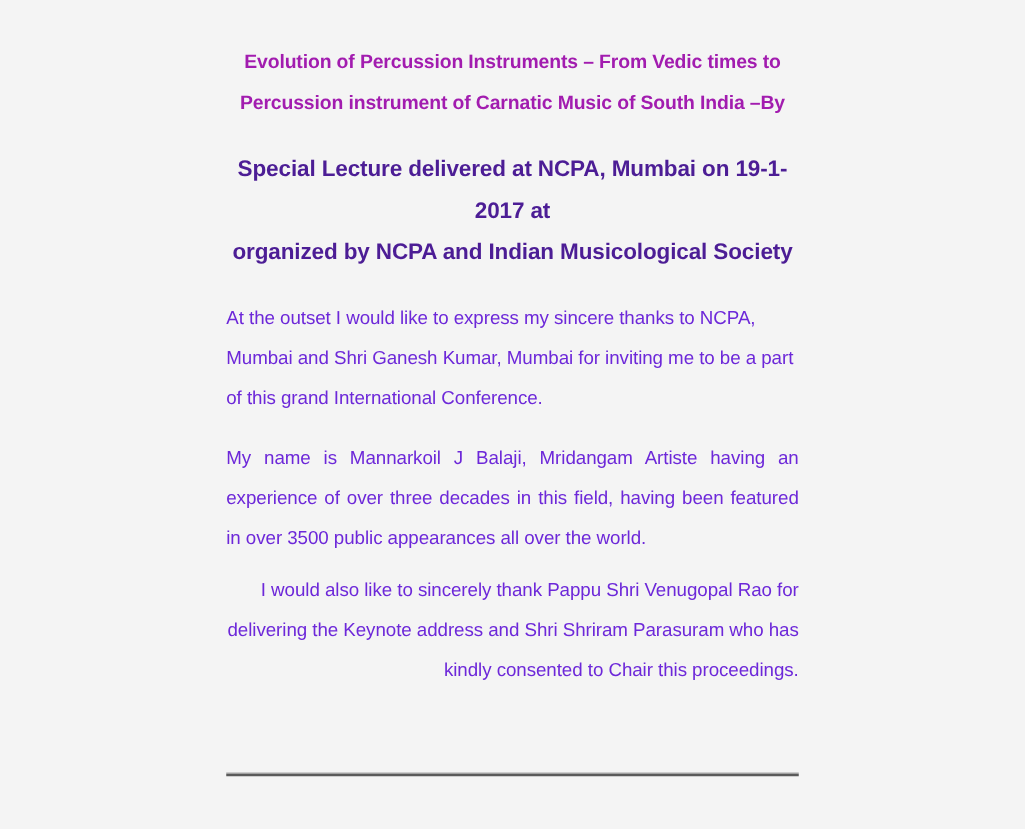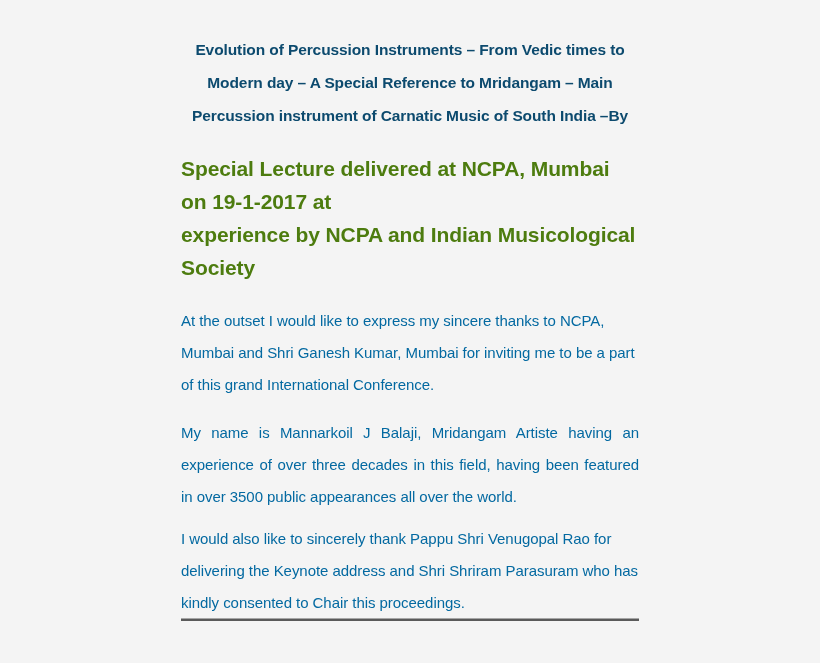--- a/index.html
+++ b/index.html
@@ -31,47 +31,49 @@
   }
 
   
   .title-block {
     text-align: center;
     font-weight: bold;
     font-size: 15.5px;
     line-height: 33px;
     letter-spacing: -0.1px;
     margin: 0;
-    color: #0c4a6e;
+    color: #a21caf;
   }
 
   .subtitle-block {
+    text-align: center;
     font-weight: bold;
-    font-size: 21px;
+    font-size: 18px;
     line-height: 33px;
     letter-spacing: -0.1px;
     margin: 20px 0 0 0;
-    color: #4d7c0f;
+    color: #4c1d95;
   }
 
   
   .body-para {
     font-size: 15px;
     line-height: 32px;
     margin: 0;
-    color: #0369a1;
+    color: #6d28d9;
     letter-spacing: -0.05px;
   }
 
   .body-para.first {
     margin-top: 21px;
   }
 
   .body-para.spaced {
     margin-top: 10px;
+    text-align: right;
   }
 
   .body-para.justify {
     text-align: justify;
     text-align-last: left;
     margin-top: 16px;
   }
 
   
   .divider {
@@ -87,27 +89,26 @@
 </style>
 </head>
 <body>
 
 <div class="page">
 
   <div class="content">
 
     <div class="title-block">
       <div>Evolution of Percussion Instruments – From Vedic times to</div>
-      <div>Modern day – A Special Reference to Mridangam – Main</div>
       <div>Percussion instrument of Carnatic Music of South India –By</div>
     </div>
 
     <div class="subtitle-block">
       <div>Special Lecture delivered at NCPA, Mumbai on 19-1-2017 at</div>
-      <div>experience by NCPA and Indian Musicological Society</div>
+      <div>organized by NCPA and Indian Musicological Society</div>
     </div>
 
     <p class="body-para first">At the outset I would like to express my sincere thanks to NCPA, Mumbai and Shri Ganesh Kumar, Mumbai for inviting me to be a part of this grand International Conference.</p>
     <p class="body-para spaced justify">My name is Mannarkoil J Balaji, Mridangam Artiste having an experience of over three decades in this field, having been featured in over 3500 public appearances all over the world.</p>
     <p class="body-para spaced">I would also like to sincerely thank Pappu Shri Venugopal Rao for delivering the Keynote address and Shri Shriram Parasuram who has kindly consented to Chair this proceedings.</p>
 
   </div>
 
   <div class="divider"></div>
 

